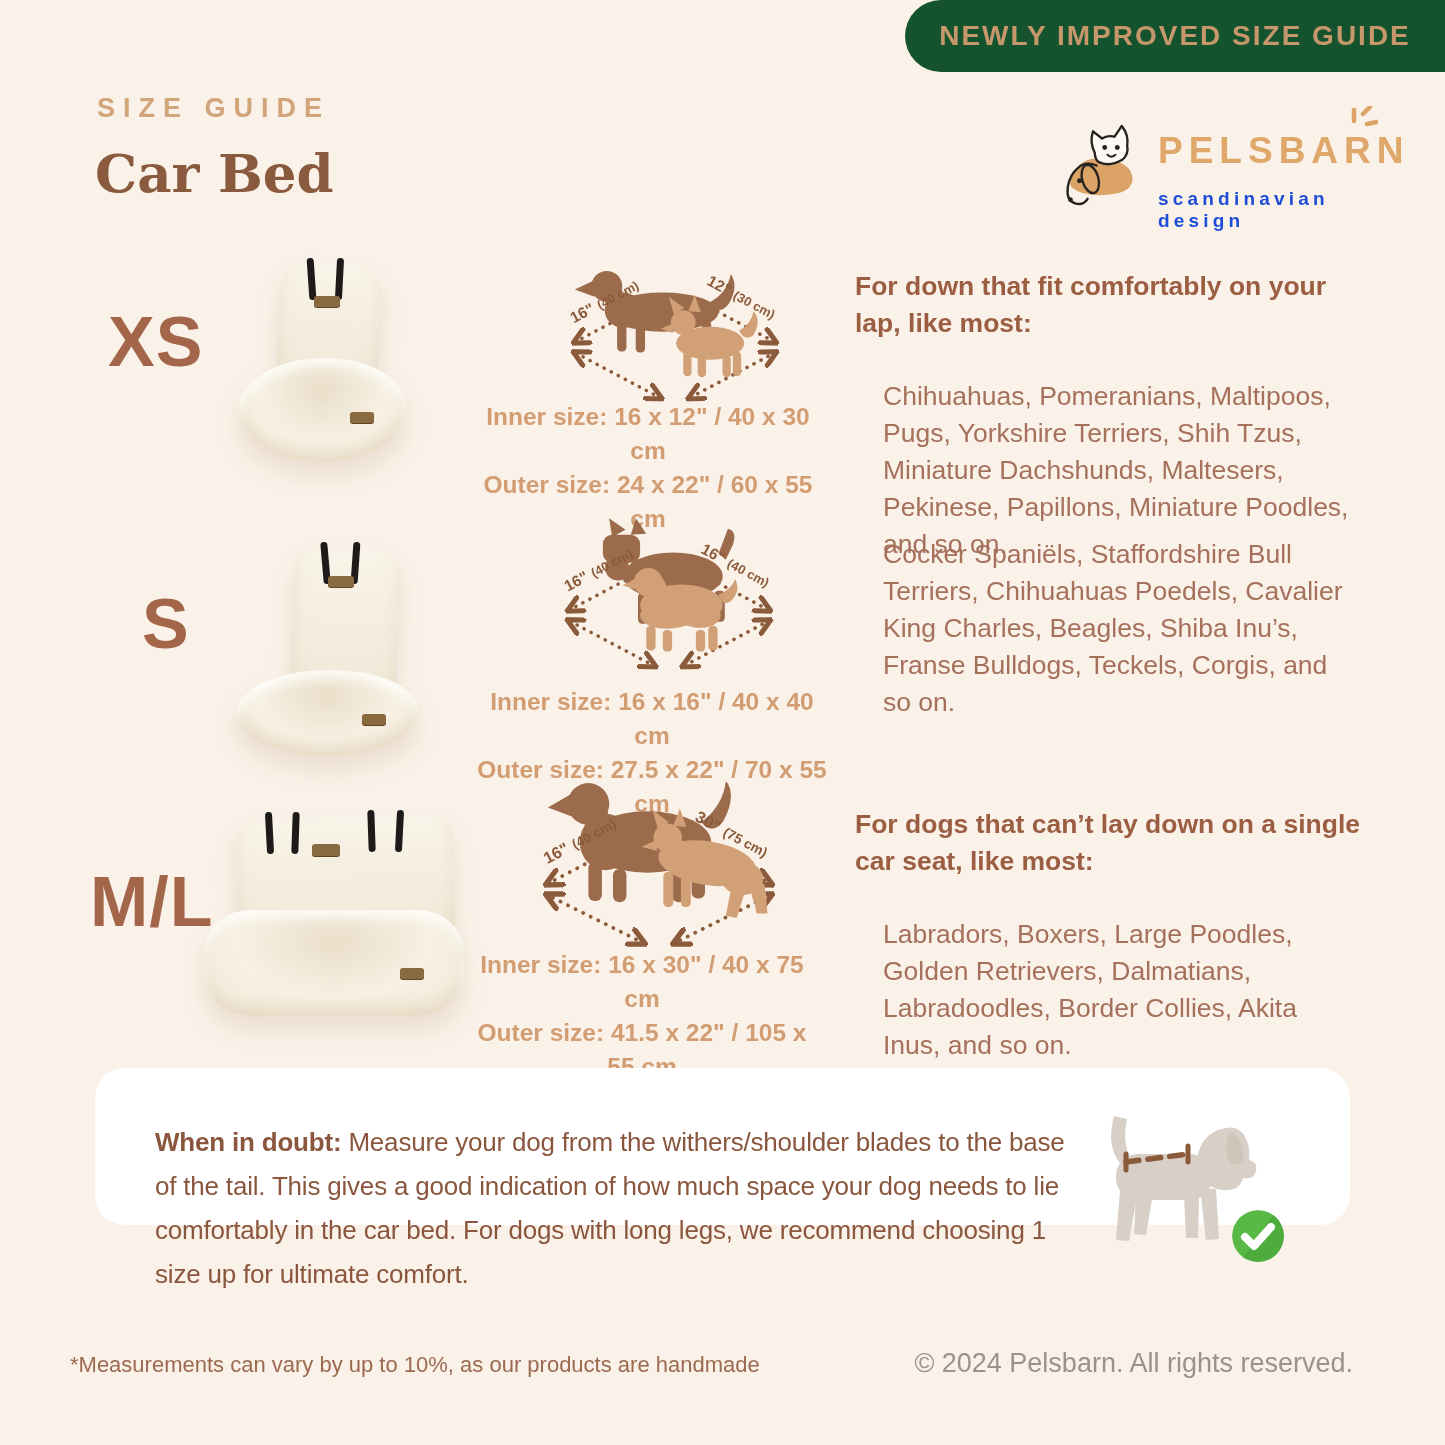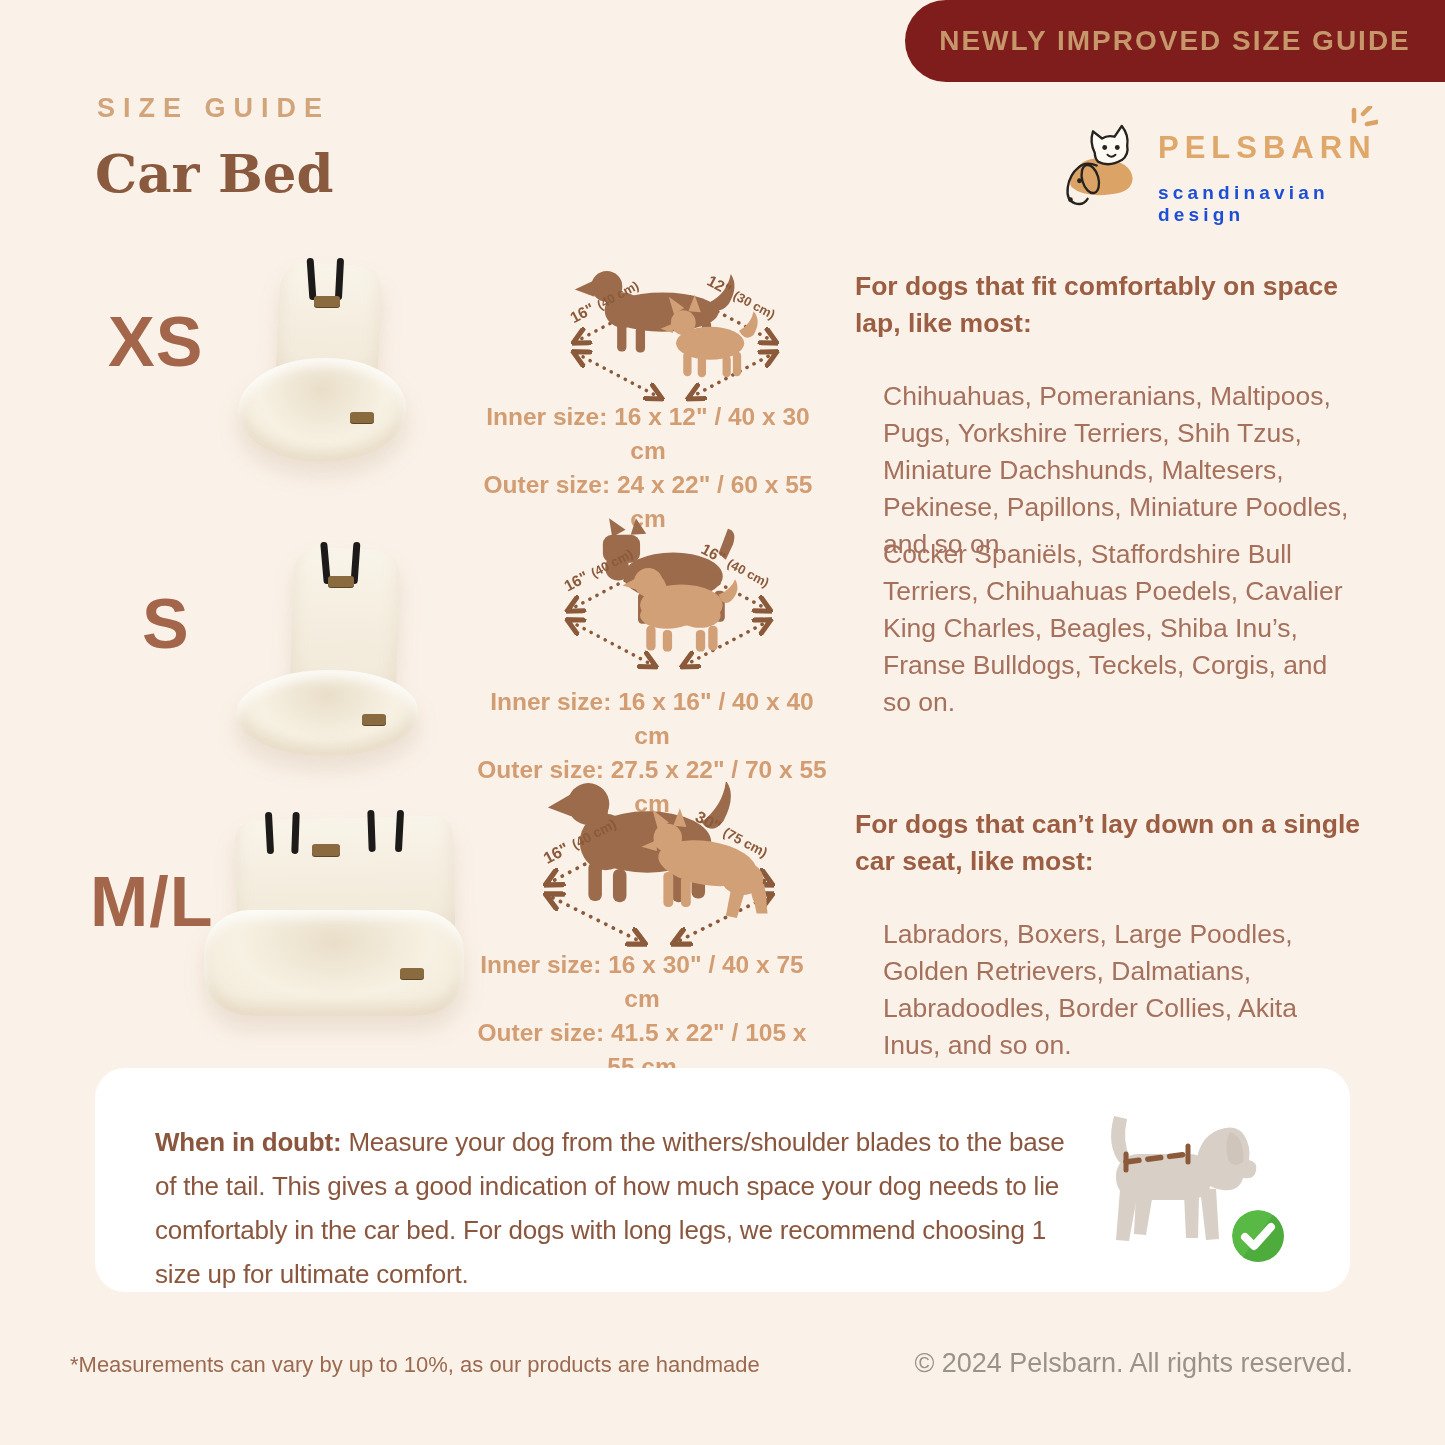--- a/index.html
+++ b/index.html
@@ -8,37 +8,37 @@
     font-family: "Liberation Sans", sans-serif;
     background:#faf1e8;
     position:relative;
     overflow:hidden;
     color:#8a5a3e;
   }
   .canvas { position:absolute; inset:0; }
 
   
   .banner {
-    position:absolute; top:0; right:0; width:540px; height:82px;
-    background:#7f1d1d; border-radius:42px 0 0 42px;
+    position:absolute; top:0; right:0; width:540px; height:72px;
+    background:#14532d; border-radius:42px 0 0 42px;
     display:flex; align-items:center; justify-content:center;
   }
   .banner span { font-weight:bold; font-size:28px; letter-spacing:2px; color:#c6976b; }
 
   
   .eyebrow { position:absolute; left:97px; top:93px; font-size:27px; font-weight:bold;
              letter-spacing:8px; color:#d2a47a; }
   .page-title { position:absolute; left:95px; top:142px; font-family:"DejaVu Serif", serif;
                 font-weight:bold; font-size:53px; color:#8a5a3e; }
 
   
   .logo { position:absolute; left:1048px; top:108px; width:320px; height:115px; }
   .logo-mark { position:absolute; left:0; top:0; }
   .logo-text { position:absolute; left:110px; top:22px; }
-  .logo-name { font-weight:800; font-size:31px; letter-spacing:6px; color:#dfa769; }
+  .logo-name { font-weight:800; font-size:37px; letter-spacing:6px; color:#dfa769; }
   .logo-tagline { display:block; margin-top:16px; font-weight:bold; font-size:19px;
                   letter-spacing:4.2px; color:#1d4ed8; }
   .logo-sparkle { position:absolute; left:288px; top:-2px; }
 
   
   .size-label { position:absolute; font-weight:800; font-size:70px; color:#a4664a; letter-spacing:1px; }
   #label-xs { left:108px; top:302px; }
   #label-s  { left:142px; top:584px; }
   #label-ml { left:90px;  top:862px; }
 
@@ -91,21 +91,21 @@
   #sizes-s  { left:472px; top:685px; }
   #sizes-ml { left:462px; top:948px; }
 
   
   .desc { position:absolute; left:855px; width:505px; }
   #desc-xs { top:268px; } #desc-s { top:536px; } #desc-ml { top:806px; }
   .desc-head { font-weight:bold; font-size:26.5px; line-height:37px; color:#9b5e42; margin-bottom:36px; }
   .desc-body { font-size:26.5px; line-height:37px; color:#a5705c;margin-left:28px; }
 
   
-  .note-card { position:absolute; left:95px; top:1068px; width:1255px; height:224px;
+  .note-card { position:absolute; left:95px; top:1068px; width:1255px; height:157px;
                background:#ffffff; border-radius:30px; }
   .note-text { position:absolute; left:60px; top:52px; width:935px;
                font-size:26px; line-height:44px; color:#8a563d; letter-spacing:-.2px; }
   .note-text b { font-weight:bold; }
   .note-illustration { position:absolute; right:58px; top:40px; }
 
   
   .footnote { position:absolute; left:70px; top:1352px; font-size:22px; color:#9b6a50;text-align:center; }
   .copyright { position:absolute; right:92px; top:1348px; font-size:27px; color:#99938c; }
 </style>
@@ -202,21 +202,21 @@
       <tspan class="dim-big">16"</tspan><tspan class="dim-small" dx="5">(40 cm)</tspan>
     </text>
   </svg>
 
   <div class="sizes-text" id="sizes-xs">
     <div>Inner size: 16 x 12" / 40 x 30 cm</div>
     <div>Outer size: 24 x 22" / 60 x 55 cm</div>
   </div>
 
   <div class="desc" id="desc-xs">
-    <p class="desc-head">For dogs that fit comfortably on space lap, like most:</p>
+    <p class="desc-head">For down that fit comfortably on your lap, like most:</p>
     <p class="desc-body">Chihuahuas, Pomeranians, Maltipoos, Pugs, Yorkshire Terriers, Shih Tzus, Miniature Dachshunds, Maltesers, Pekinese, Papillons, Miniature Poodles, and so on.</p>
   </div>
 
   <div class="size-label" id="label-s">S</div>
 
   <div class="bed" id="bed-s">
     <div class="back"></div>
     <div class="strap s1"></div>
       <div class="strap s2"></div>
     <div class="tag t1"></div>

